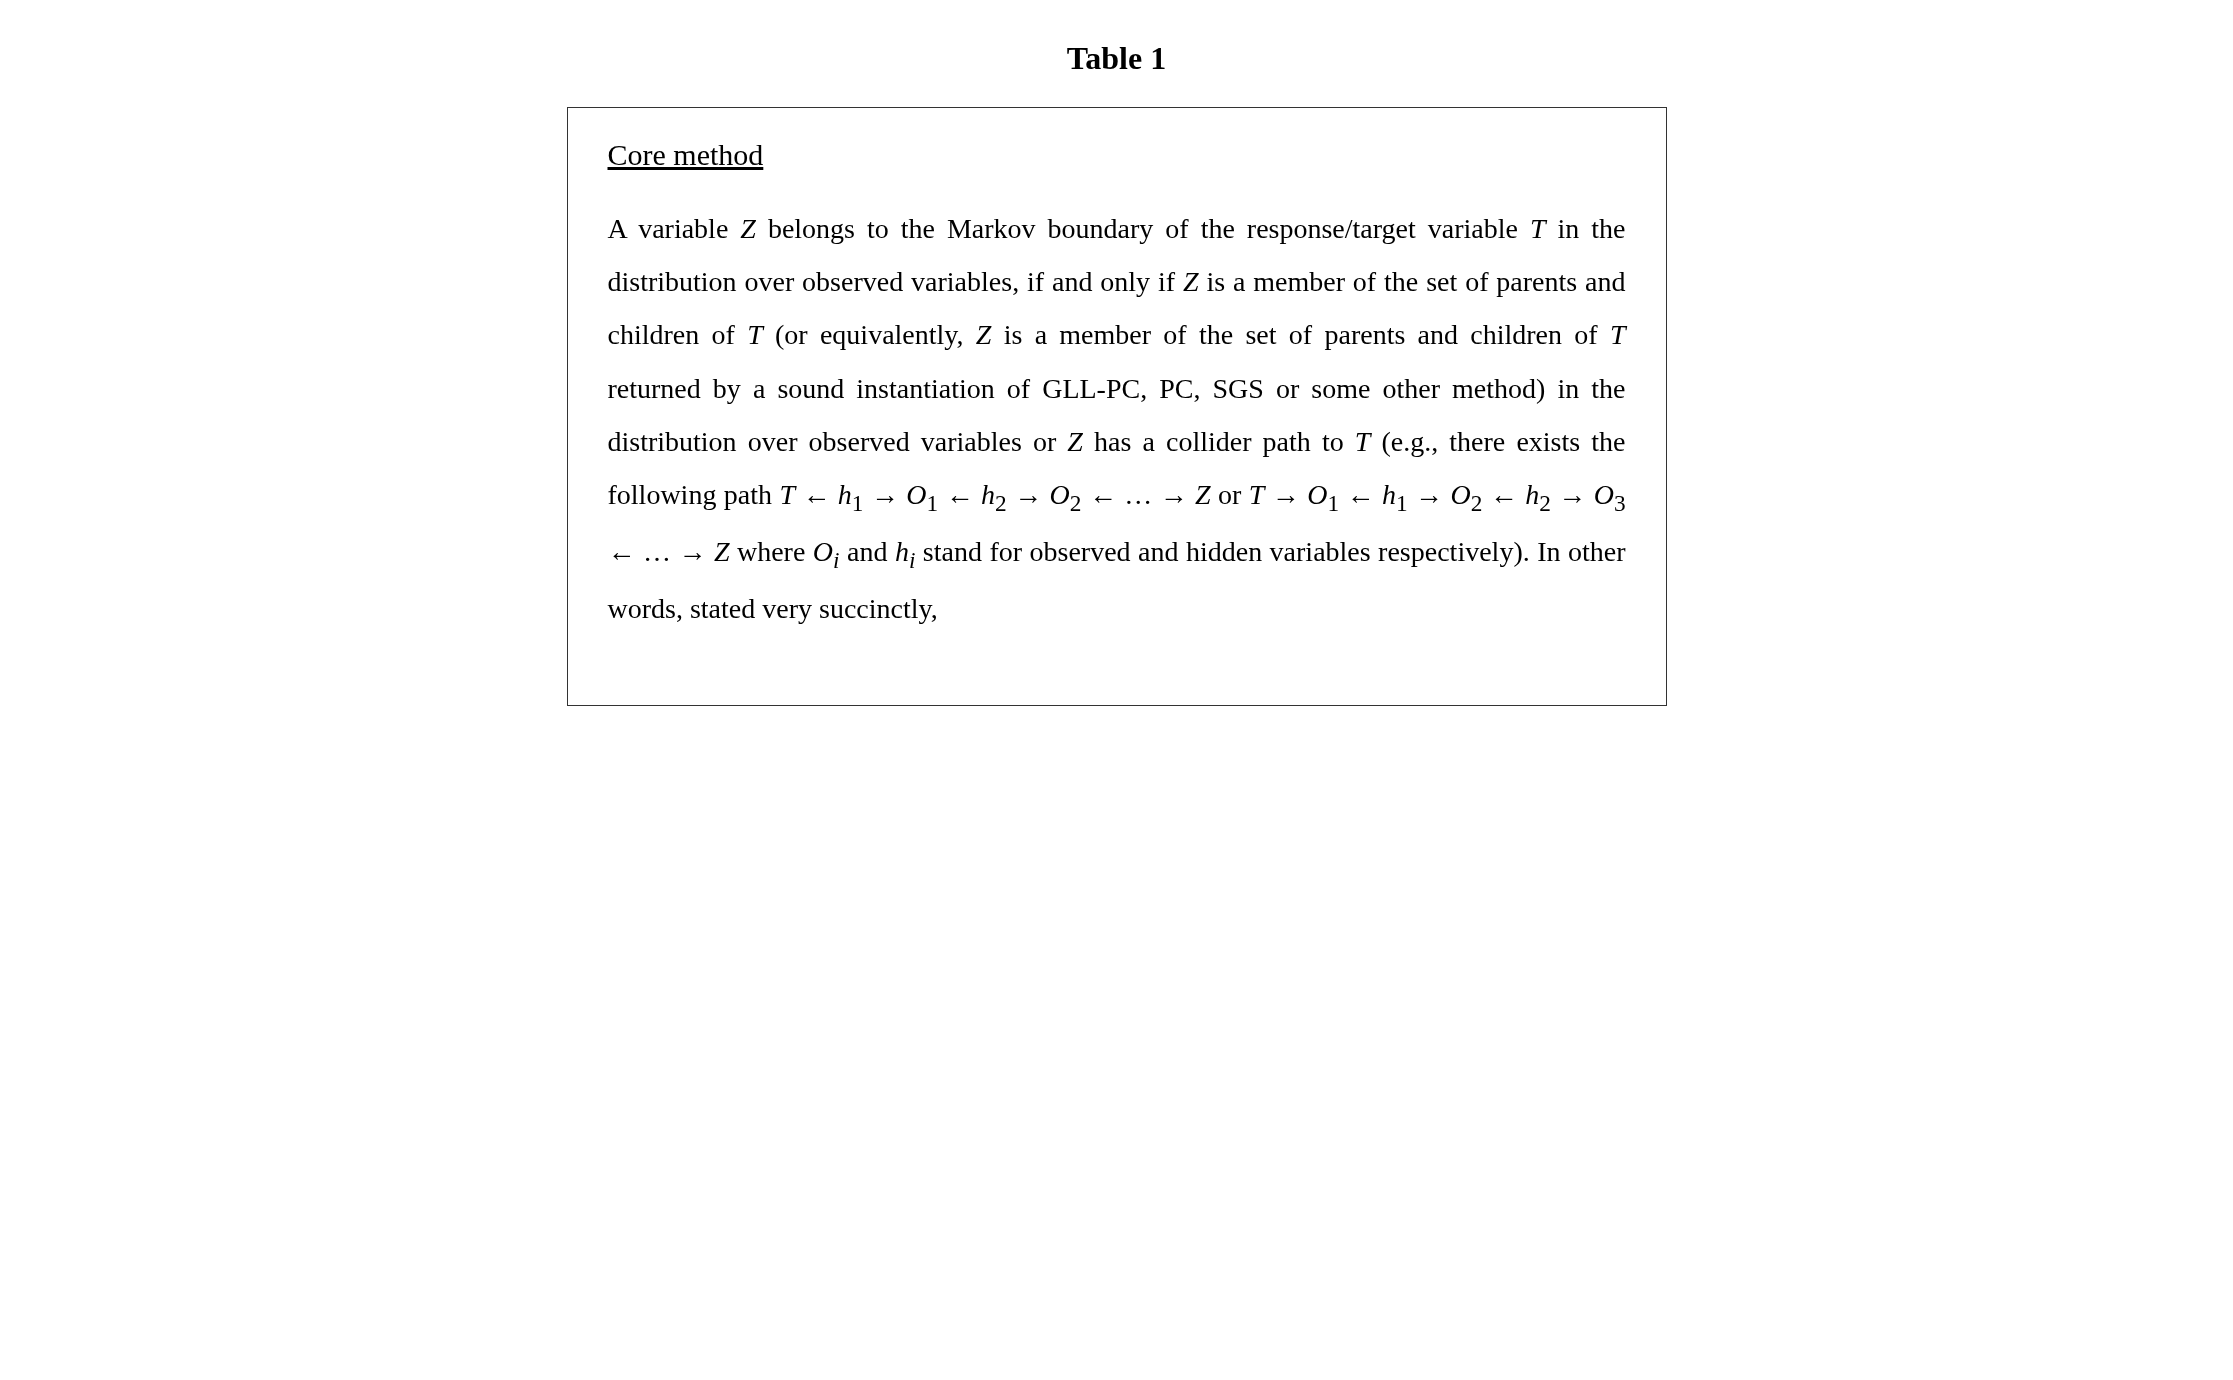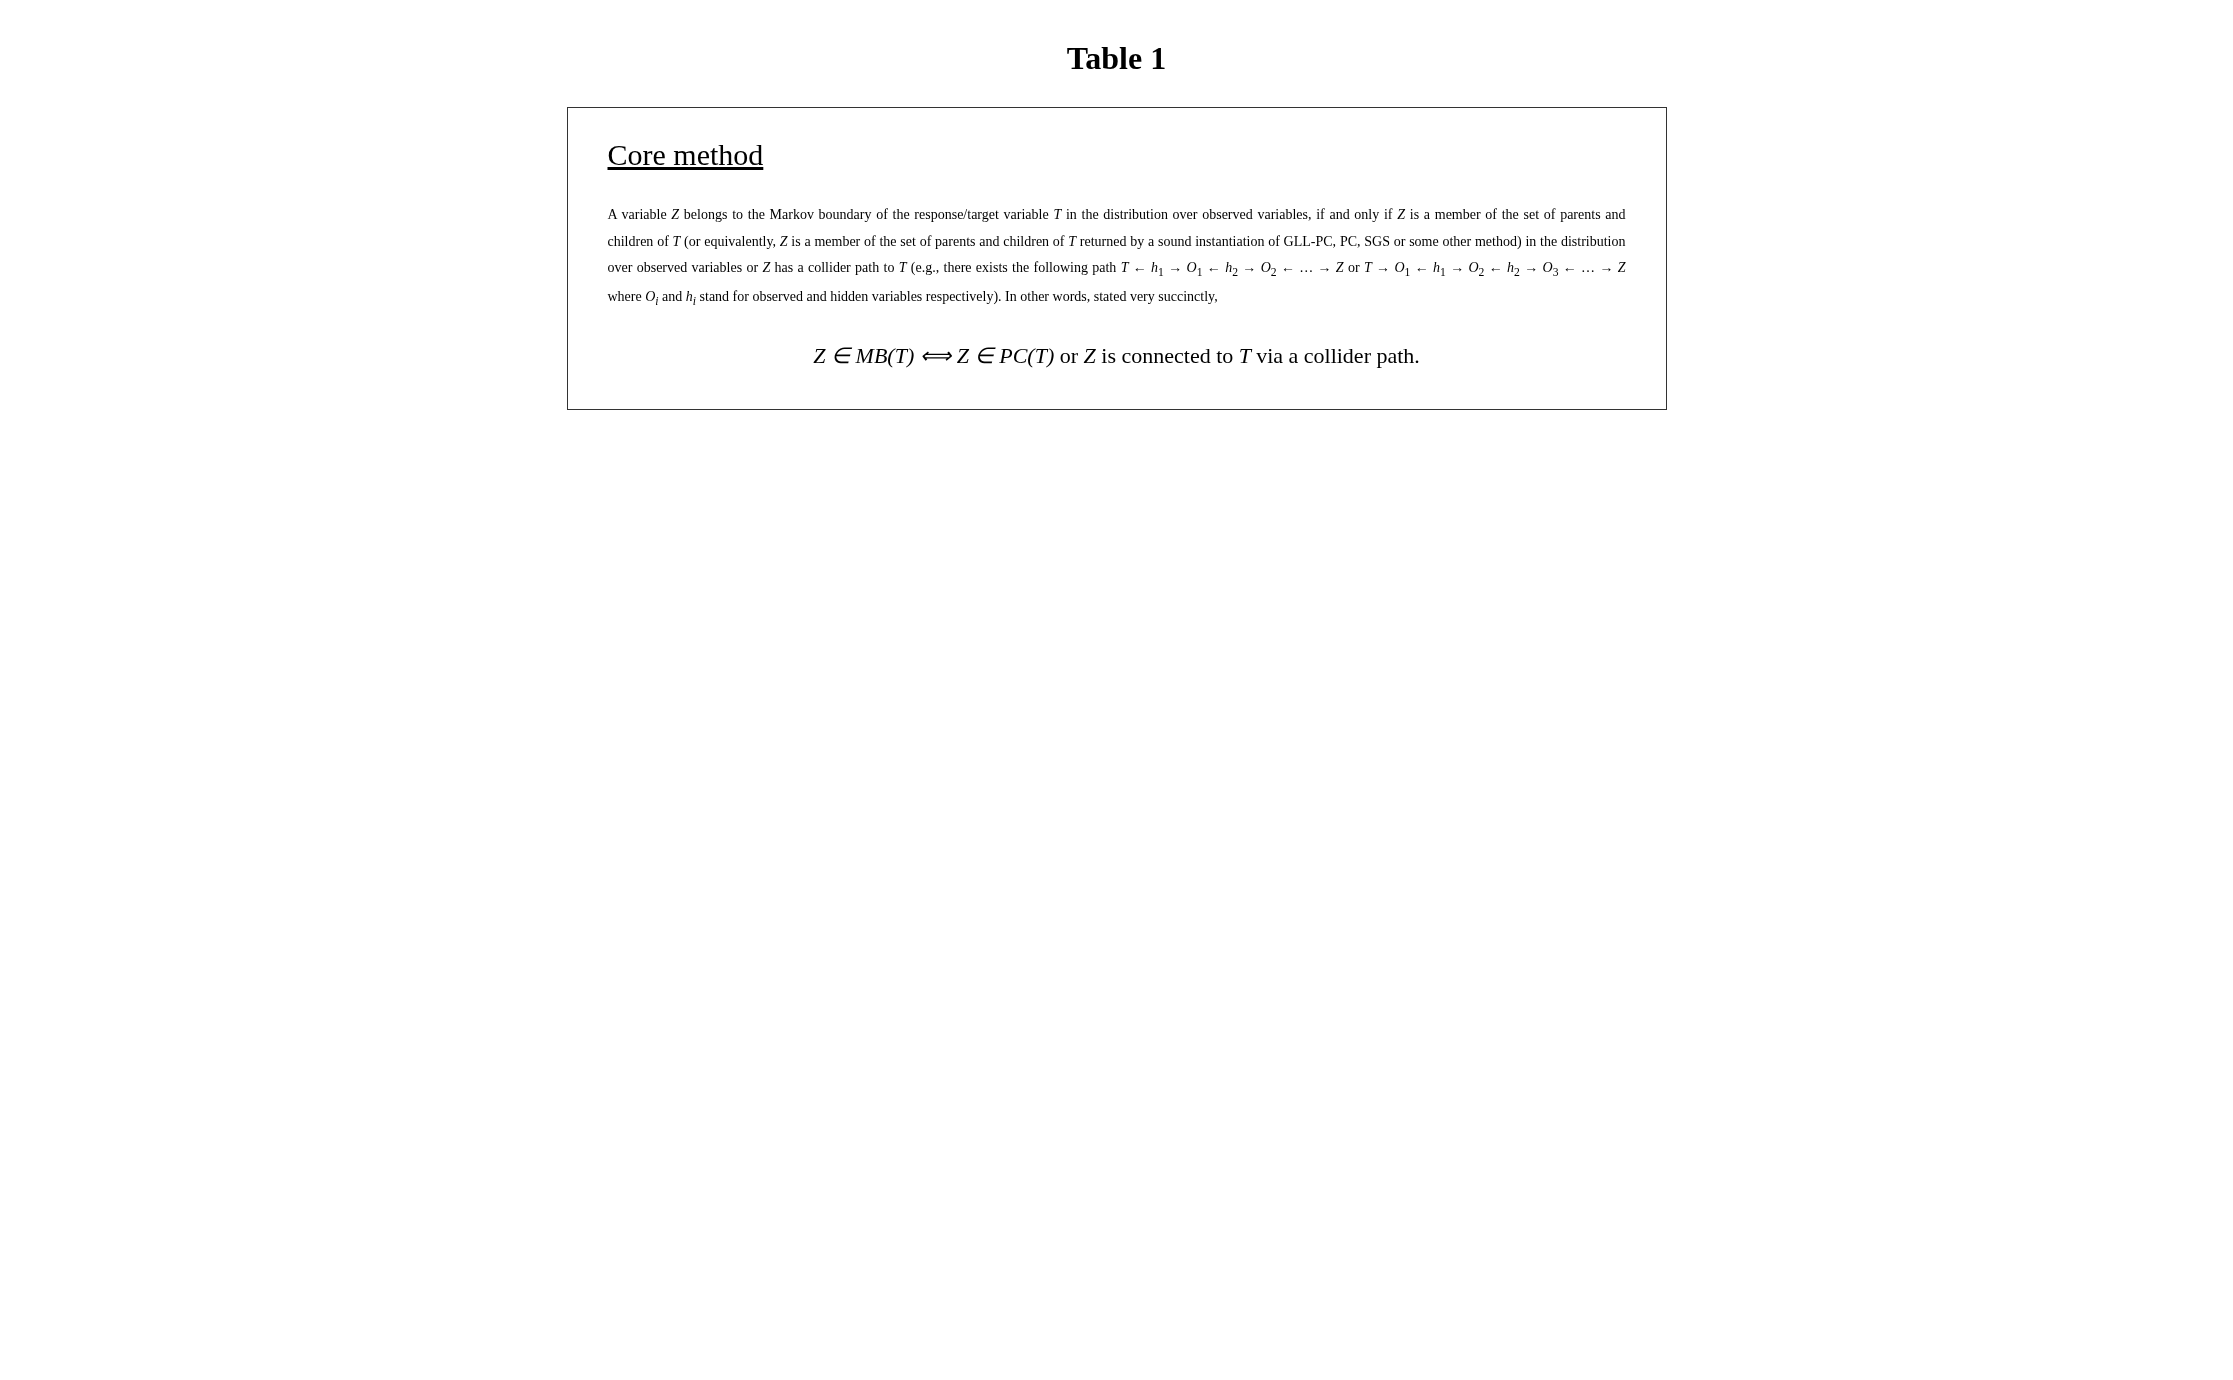--- a/index.html
+++ b/index.html
@@ -35,21 +35,21 @@
 
     .core-method-label {
       font-size: 30px;
       text-decoration: underline;
       margin-bottom: 30px;
       display: inline-block;
       font-family: "Times New Roman", Times, serif;
     }
 
     .paragraph {
-      font-size: 14px;
+      font-size: 28px;
       line-height: 1.9;
       text-align: justify;
       margin-bottom: 30px;
       font-family: "Times New Roman", Times, serif;
     }
 
     .formula-line {
       font-size: 22px;
       text-align: center;
       margin-top: 20px;
@@ -77,17 +77,14 @@
   <p class="paragraph">
     A variable <em>Z</em> belongs to the Markov boundary of the response/target variable <em>T</em> in the
     distribution over observed variables, if and only if <em>Z</em> is a member of the set of parents and
     children of <em>T</em> (or equivalently, <em>Z</em> is a member of the set of parents and children of <em>T</em> returned by
     a sound instantiation of GLL-PC, PC, SGS or some other method) in the distribution over
     observed variables or <em>Z</em> has a collider path to <em>T</em> (e.g., there exists the following path <em>T</em> ← <em>h</em><sub>1</sub> →
     <em>O</em><sub>1</sub> ← <em>h</em><sub>2</sub> → <em>O</em><sub>2</sub> ← … → <em>Z</em> or <em>T</em> → <em>O</em><sub>1</sub> ← <em>h</em><sub>1</sub> → <em>O</em><sub>2</sub> ← <em>h</em><sub>2</sub> → <em>O</em><sub>3</sub> ← … → <em>Z</em> where <em>O</em><sub><em>i</em></sub> and <em>h</em><sub><em>i</em></sub> stand
     for observed and hidden variables respectively). In other words, stated very succinctly,
   </p>
 
-  <div class="formula-line">
-    <em>Z</em> ∈ <em>MB</em>(<em>T</em>) ⟺ <em>Z</em> ∈ <em>PC</em>(<em>T</em>) <span class="normal">or</span> <em>Z</em> <span class="normal">is connected to</span> <em>T</em> <span class="normal">via a collider path.</span>
-  </div>
 
 </div>
 
 </body></html>

